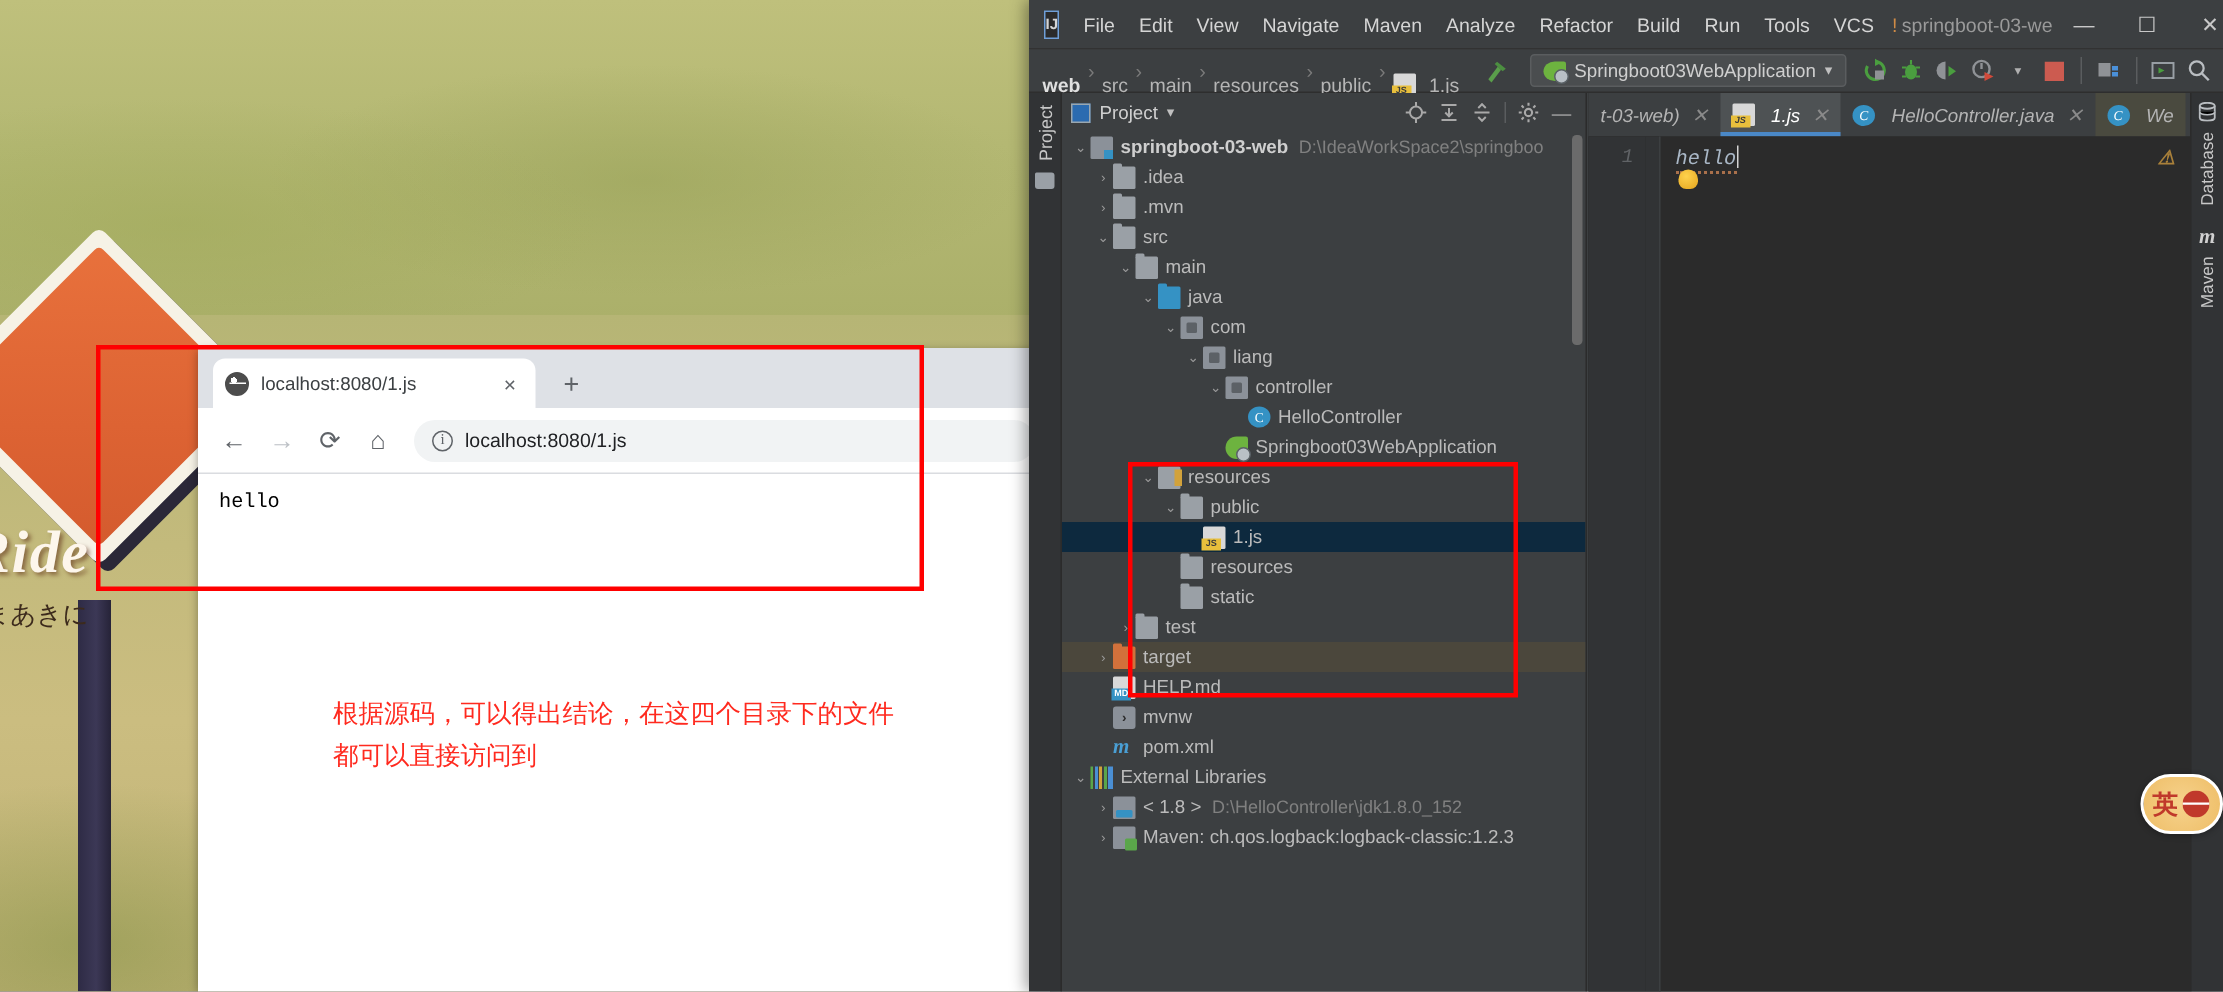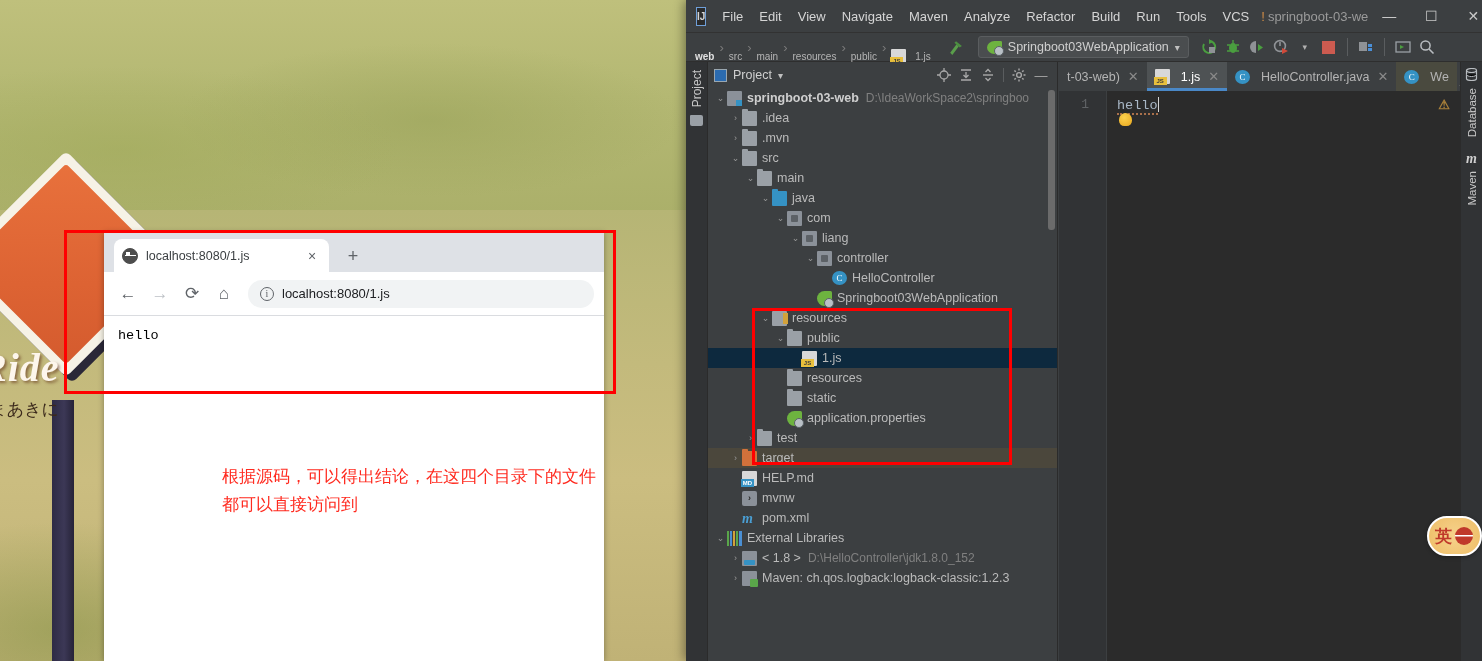--- a/index.html
+++ b/index.html
@@ -51,21 +51,21 @@
     font-size:40px; color:#fdf6ec; text-shadow:2px 2px 3px rgba(90,40,20,.55);
     letter-spacing:1px;
   }
   #sign-subtext {
     position:absolute; left:-14px; top:278px; width:150px;
     font-size:17px; color:#3c2a1c; font-family:"DejaVu Sans", sans-serif;
   }
 
   
   #browser {
-    position:absolute; left:104px; top:232px; width:500px; height:429px;
+    position:absolute; left:132px; top:232px; width:568px; height:429px;
     background:#ffffff;
     box-shadow:0 1px 6px rgba(0,0,0,.35);
   }
   #browser-tabstrip {
     height:40px; background:#dee1e6; position:relative; padding-top:7px;
   }
   #browser-tab {
     position:absolute; left:10px; top:7px; width:215px; height:33px;
     background:#fff; border-radius:8px 8px 0 0;
     display:flex; align-items:center; padding:0 8px; gap:8px;
@@ -130,21 +130,21 @@
   #idea-title-doc { color:#9a9a9a; font-size:13px; padding-left:4px; white-space:nowrap;}
   #idea-title-doc .mod { color:#cf8b46; padding-right:3px;}
   #win-controls { margin-left:auto; display:flex; align-items:center; }
   .win-btn { width:42px; height:32px; display:flex; align-items:center; justify-content:center;
              color:#c8c8c8; font-size:14px; cursor:pointer; }
 
   #idea-navbar {
     height:29px; background:#3c3f41; display:flex; align-items:center; padding:0 4px; gap:0;
     border-bottom:1px solid #2e2e2e;
   }
-  .crumb { color:#b5b5b5; font-size:10px; padding:0 5px; white-space:nowrap; display:flex; align-items:center; gap:4px;margin-top:18px;}
+  .crumb { color:#b5b5b5; font-size:13px; padding:0 5px; white-space:nowrap; display:flex; align-items:center; gap:4px;margin-top:18px;}
   .crumb-sep { color:#7a7a7a; font-size:13px; }
   #runconfig {
     display:flex; align-items:center; gap:6px; height:22px; padding:0 8px;
     border:1px solid #5a5d5f; border-radius:3px; background:#4a4d4f; margin-left:10px;
   }
   #runconfig-label { font-size:12.5px; color:#cfcfcf; white-space:nowrap;}
   .tb-icon { width:24px; height:24px; display:flex; align-items:center; justify-content:center; cursor:pointer;}
 
   
   #tool-strip-left {
@@ -223,21 +223,21 @@
   .ico.jdk { background:#8b9199; border-radius:1px; }
   .ico.jdk:after{content:"";position:absolute;left:2px;bottom:1px;width:11px;height:5px;background:#3592c4;border-radius:1px;}
   .ico.mvnlib { background:#8b9199; border-radius:1px; }
   .ico.mvnlib:after{content:"";position:absolute;right:-1px;bottom:-1px;width:8px;height:8px;background:#5aa64a;border-radius:1px;}
   .tree-label.bold { font-weight:bold; color:#cfcfcf; }
   .tree-path { color:#808080; padding-left:7px; font-size:12px; }
 
   #tree-scrollbar { position:absolute; right:2px; top:28px; width:7px; height:140px; background:#6b6b6b; border-radius:3px;}
 
   
-  #editor-area { position:absolute; left:373px; top:62px; right:22px; bottom:0; background:#2b2b2b; }
+  #editor-area { position:absolute; left:373px; top:62px; right:22px; bottom:0; background:#2b2b2b;font-style:italic; }
   #editor-tabs { height:29px; background:#3c3f41; display:flex; align-items:flex-end; overflow:hidden; }
   .etab {
     height:29px; display:flex; align-items:center; gap:6px; padding:0 8px;
     font-size:12.5px; color:#b4b4b4; white-space:nowrap; cursor:pointer; position:relative;
   }
   .etab.active { background:#4e5254; color:#ffffff; }
   .etab.active:after { content:""; position:absolute; left:0; right:0; bottom:0; height:3px; background:#4a88c7; }
   .etab.partial { background:#4a4a3f; }
   .etab .x { color:#8a8a8a; font-size:13px; margin-left:2px; }
   #etabs-chevron { width:22px; display:flex; align-items:center; justify-content:center; color:#b4b4b4; cursor:pointer; }
@@ -567,26 +567,20 @@
           <span class="ico folder"></span>
           <span class="tree-label">resources</span>
         </div>
         <div class="tree-row">
           <span style="width: 66px; flex: 0 0 auto;"></span>
           <span class="arrow none"></span>
           <span class="ico folder"></span>
           <span class="tree-label">static</span>
         </div>
         <div class="tree-row">
-          <span style="width: 66px; flex: 0 0 auto;"></span>
-          <span class="arrow none"></span>
-          <span class="ico spring"></span>
-          <span class="tree-label">application.properties</span>
-        </div>
-        <div class="tree-row">
           <span style="width: 36px; flex: 0 0 auto;"></span>
           <span class="arrow">›</span>
           <span class="ico folder"></span>
           <span class="tree-label">test</span>
         </div>
         <div class="tree-row hover">
           <span style="width: 21px; flex: 0 0 auto;"></span>
           <span class="arrow">›</span>
           <span class="ico folder-orange"></span>
           <span class="tree-label">target</span>

